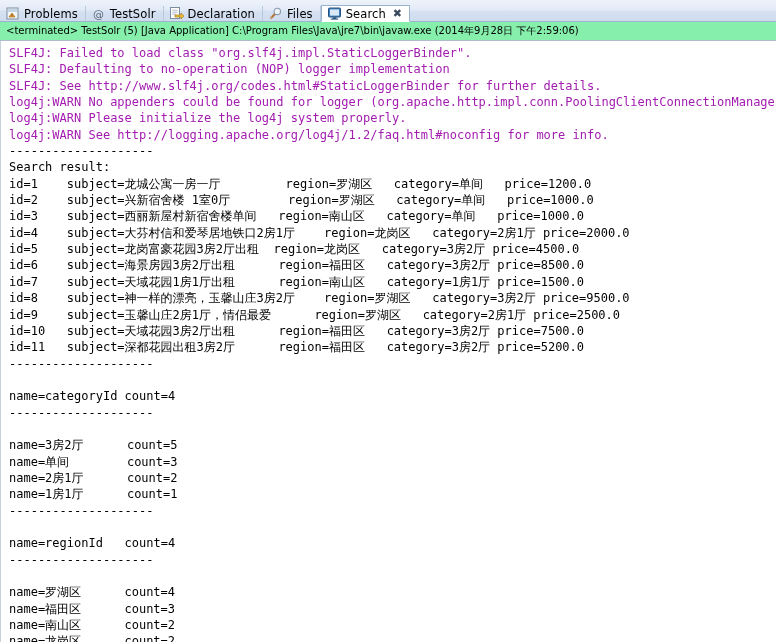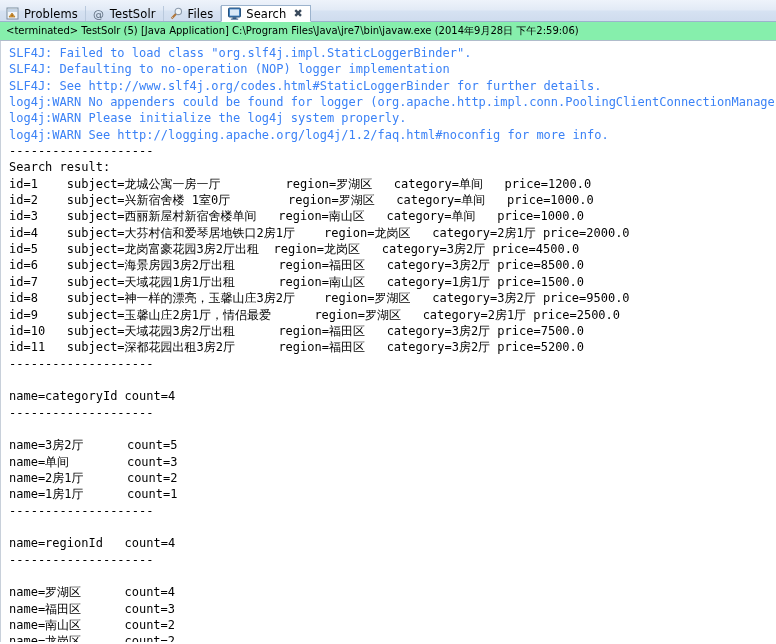--- a/index.html
+++ b/index.html
@@ -85,21 +85,21 @@
     font-size: 12px;
     line-height: 16.35px;
     white-space: pre;
     color: #000000;
     height: 601px;
     box-sizing: border-box;
     overflow: hidden;
     border-left: 1px solid #c8d0da;
   }
   .line { white-space: pre; }
-  .err { color: #3b82f6; }
+  .err { color: #a21caf; }
   .blank { height: 16.35px; }
 </style>
 </head>
 <body>
 
 <div class="tabbar">
 
   <div class="tab">
     <span class="tabicon">
       <svg width="15" height="15" viewBox="0 0 15 15">
@@ -114,20 +114,32 @@
 
   <div class="tab">
     <span class="tabicon">
       <svg width="15" height="15" viewBox="0 0 15 15">
         <text x="7.5" y="11.5" font-size="11" font-family="DejaVu Sans, sans-serif" fill="#5a6a7c" text-anchor="middle">@</text>
       </svg>
     </span>
     <span class="tablabel">TestSolr</span>
   </div>
 
+  <div class="tab">
+    <span class="tabicon">
+      <svg width="15" height="15" viewBox="0 0 15 15">
+        <rect x="1.5" y="1.5" width="9" height="11" fill="#ffffff" stroke="#7b8da0" stroke-width="1"></rect>
+        <line x1="3.2" y1="4.2" x2="8.6" y2="4.2" stroke="#9fb0c2" stroke-width="0.8"></line>
+        <line x1="3.2" y1="6.2" x2="8.6" y2="6.2" stroke="#9fb0c2" stroke-width="0.8"></line>
+        <line x1="3.2" y1="8.2" x2="7.2" y2="8.2" stroke="#9fb0c2" stroke-width="0.8"></line>
+        <path d="M6 9 l6 0 0 -2 3 3 -3 3 0 -2 -6 0 z" fill="#f0c040" stroke="#a07c10" stroke-width="0.7"></path>
+      </svg>
+    </span>
+    <span class="tablabel">Declaration</span>
+  </div>
 
   <div class="tab">
     <span class="tabicon">
       <svg width="15" height="15" viewBox="0 0 15 15">
         <circle cx="9.3" cy="5.4" r="3.2" fill="#eef3f8" stroke="#8a99aa" stroke-width="1.1"></circle>
         <line x1="6.9" y1="7.9" x2="2.6" y2="12.4" stroke="#b0763a" stroke-width="2.1"></line>
         <line x1="3.2" y1="11.3" x2="4.2" y2="12.3" stroke="#e0e0e0" stroke-width="1"></line>
       </svg>
     </span>
     <span class="tablabel">Files</span>

